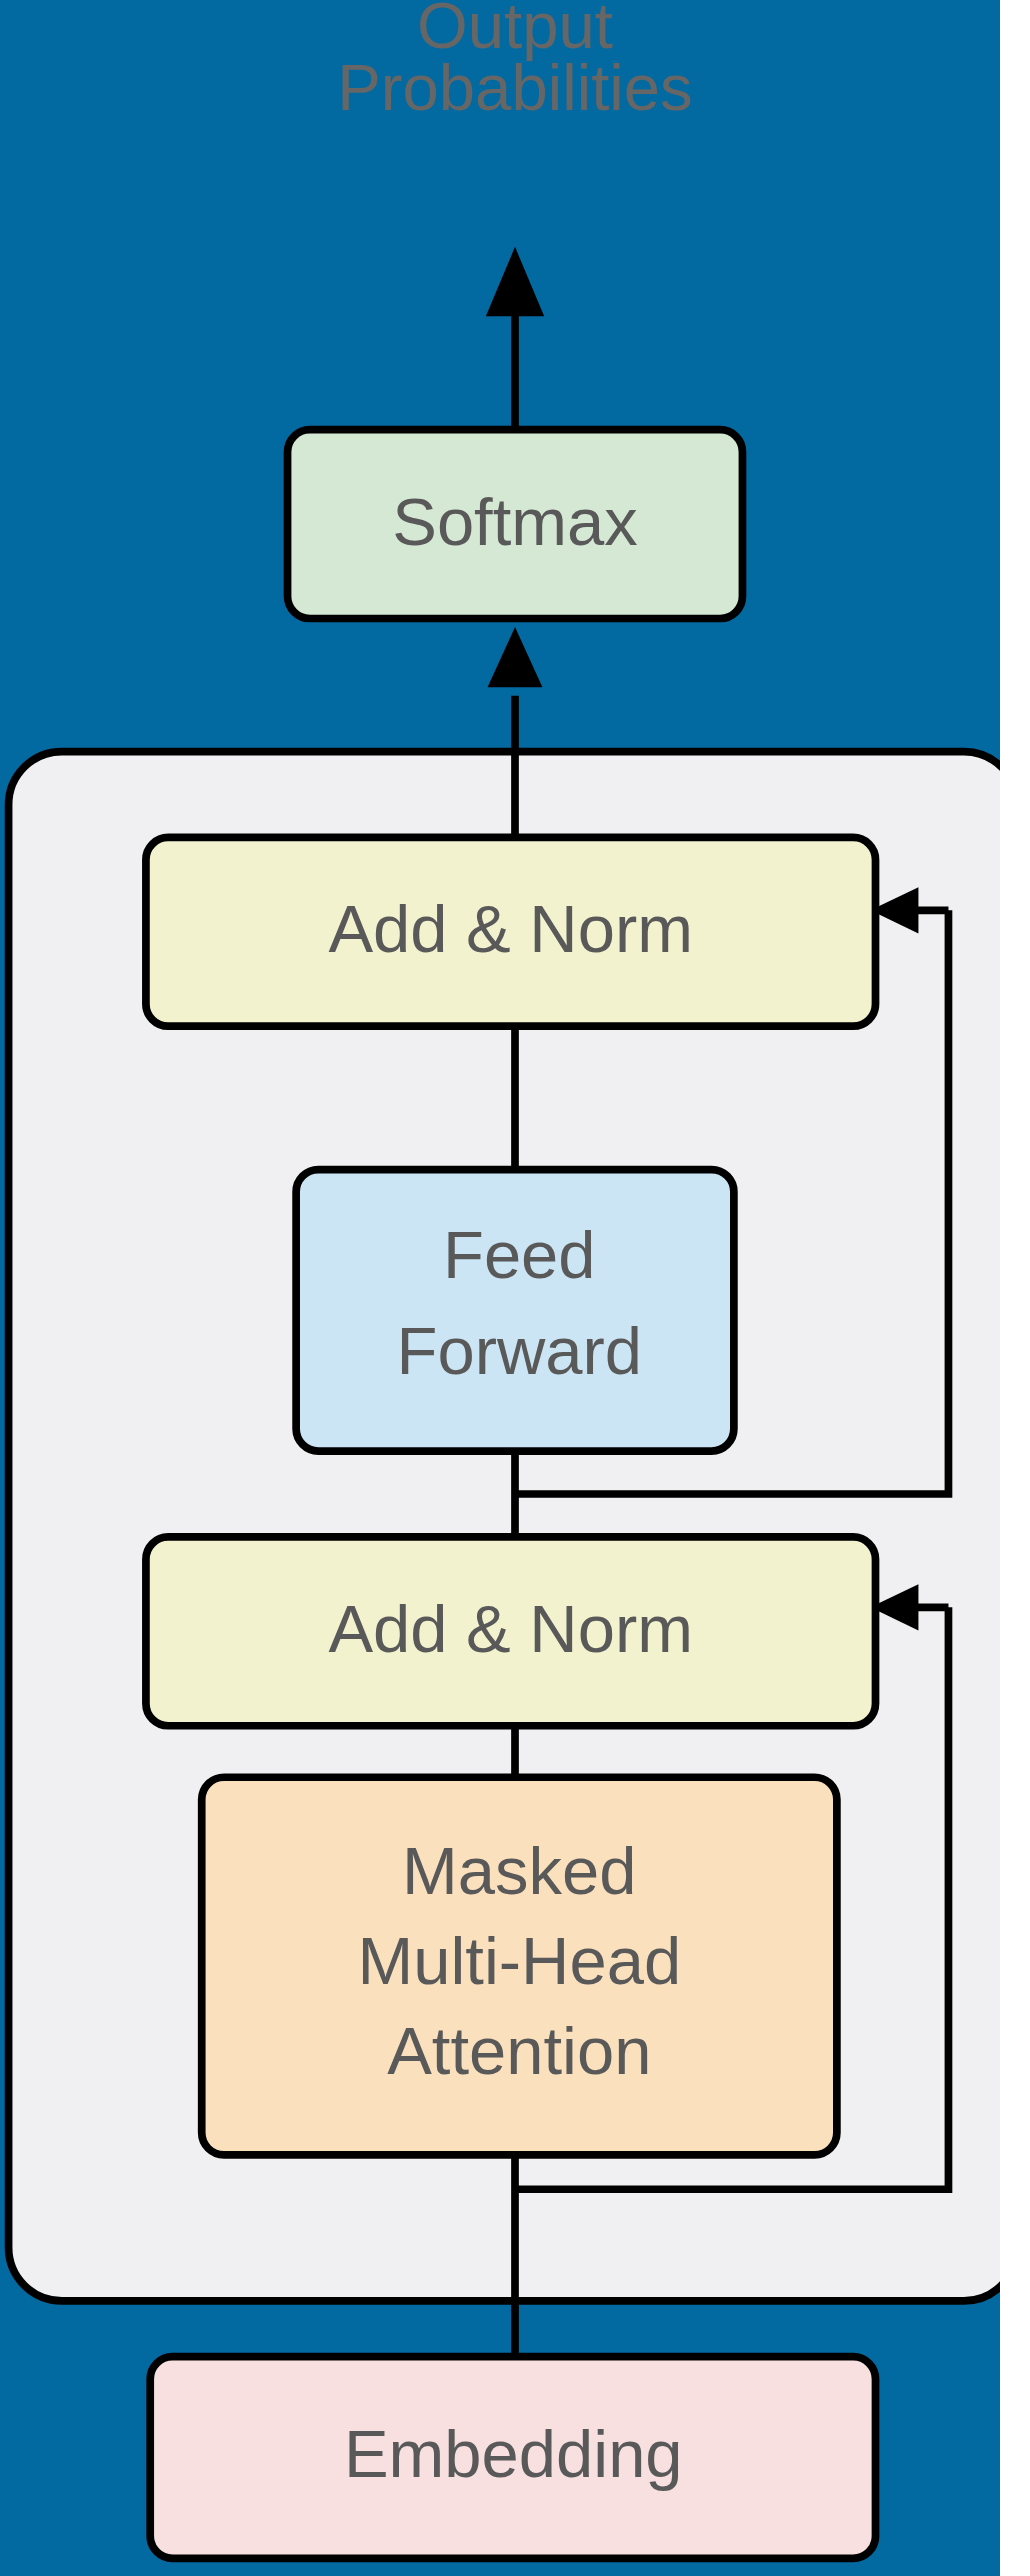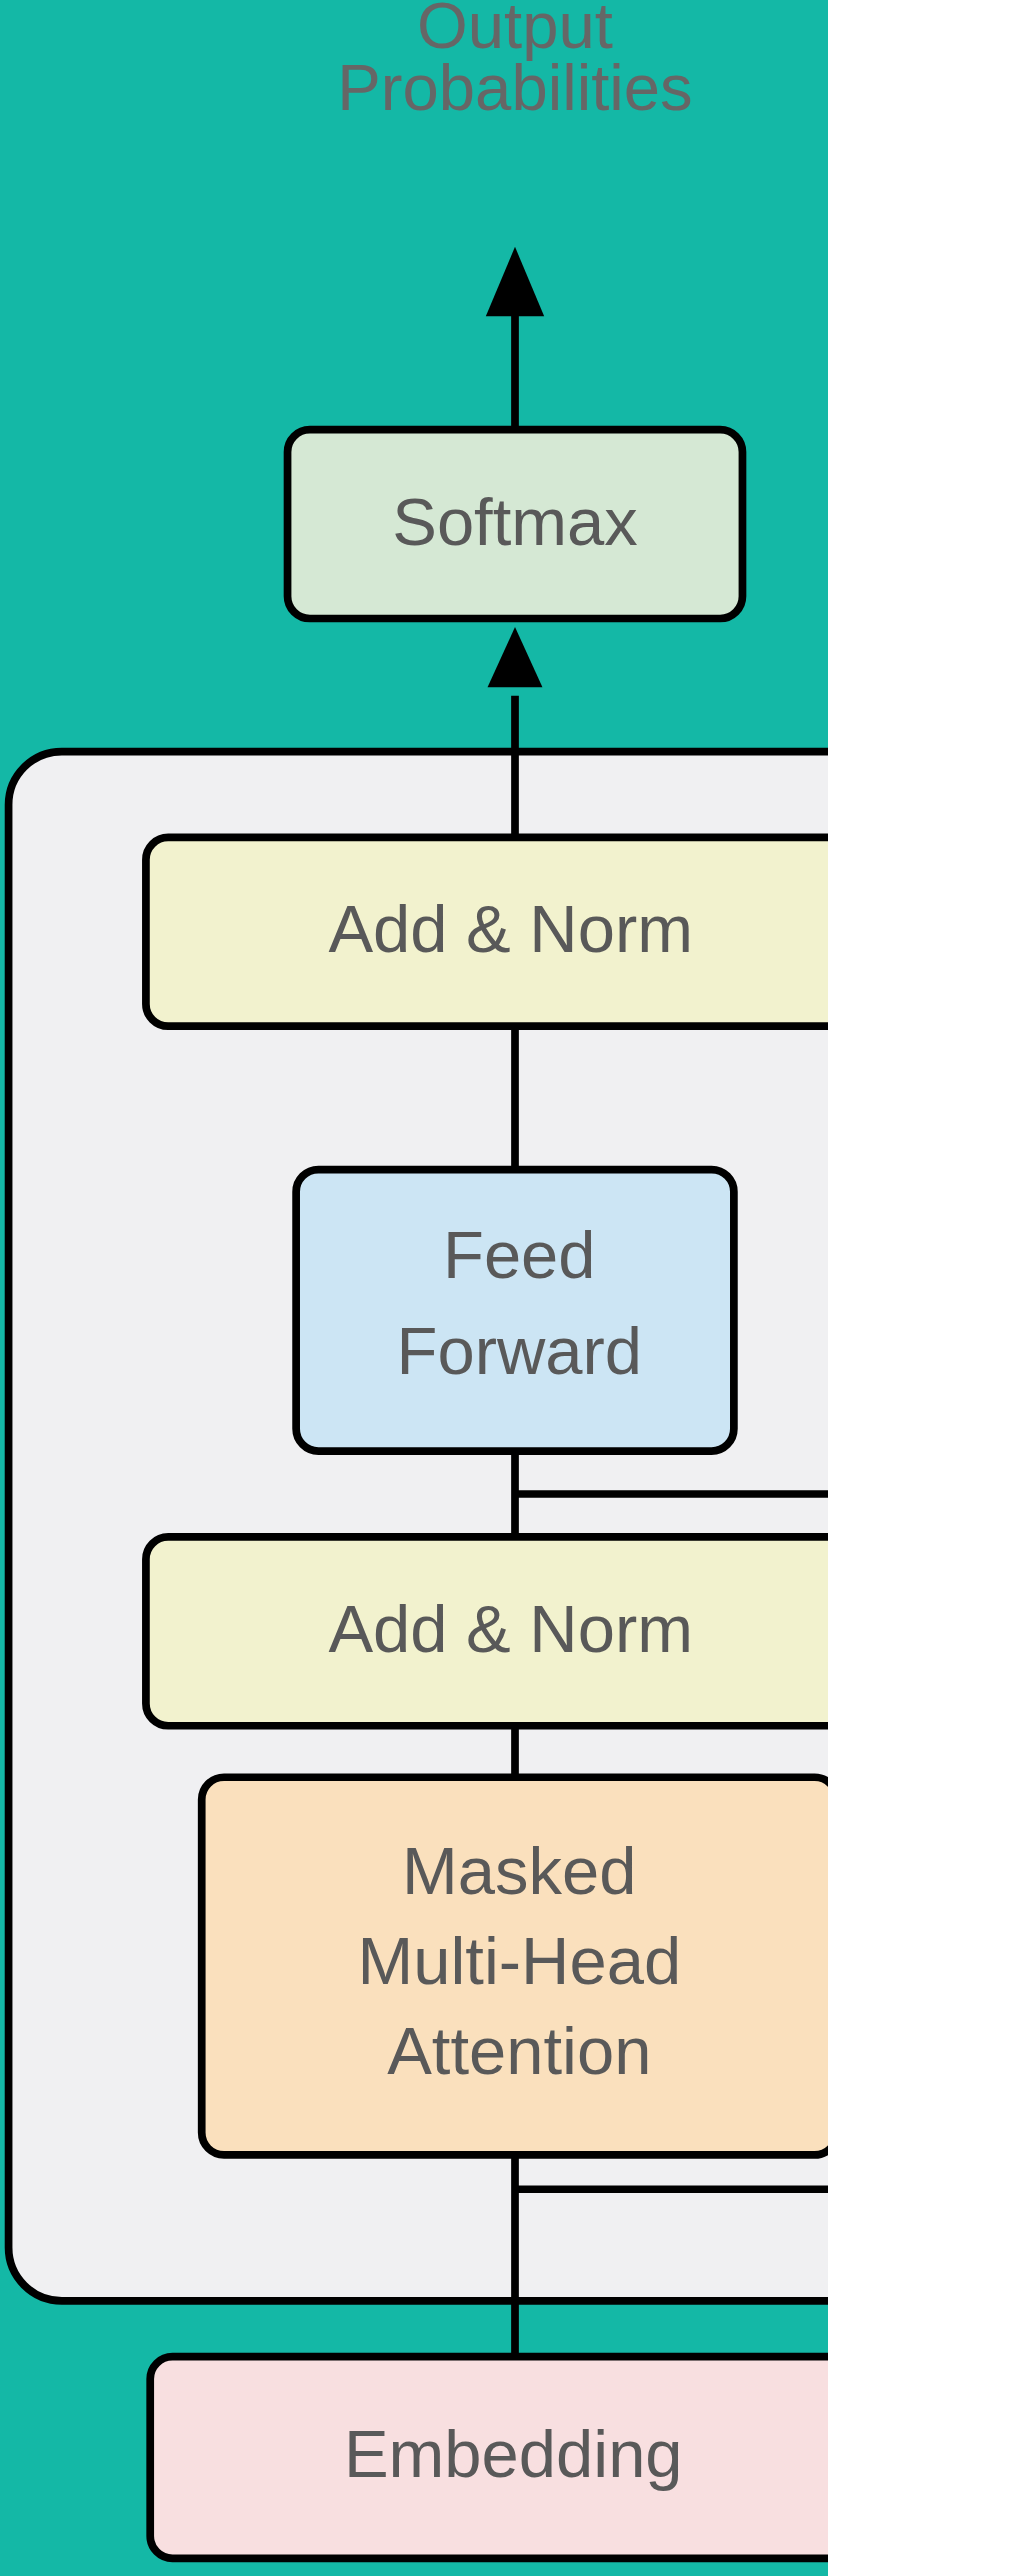--- a/index.html
+++ b/index.html
@@ -5,23 +5,23 @@
   html, body {
     margin: 0;
     padding: 0;
     background: #ffffff;
   }
   body {
     font-family: "Liberation Sans", sans-serif;
   }
   #canvas {
     position: relative;
-    width: 828px;
+    width: 1000px;
     height: 2576px;
-    background: #14b8a6;
+    background: #0369a1;
     overflow: hidden;
   }
   #diagram-svg {
     position: absolute;
     left: 0;
     top: 0;
     width: 1030px;
     height: 2576px;
   }
   .node-label {

